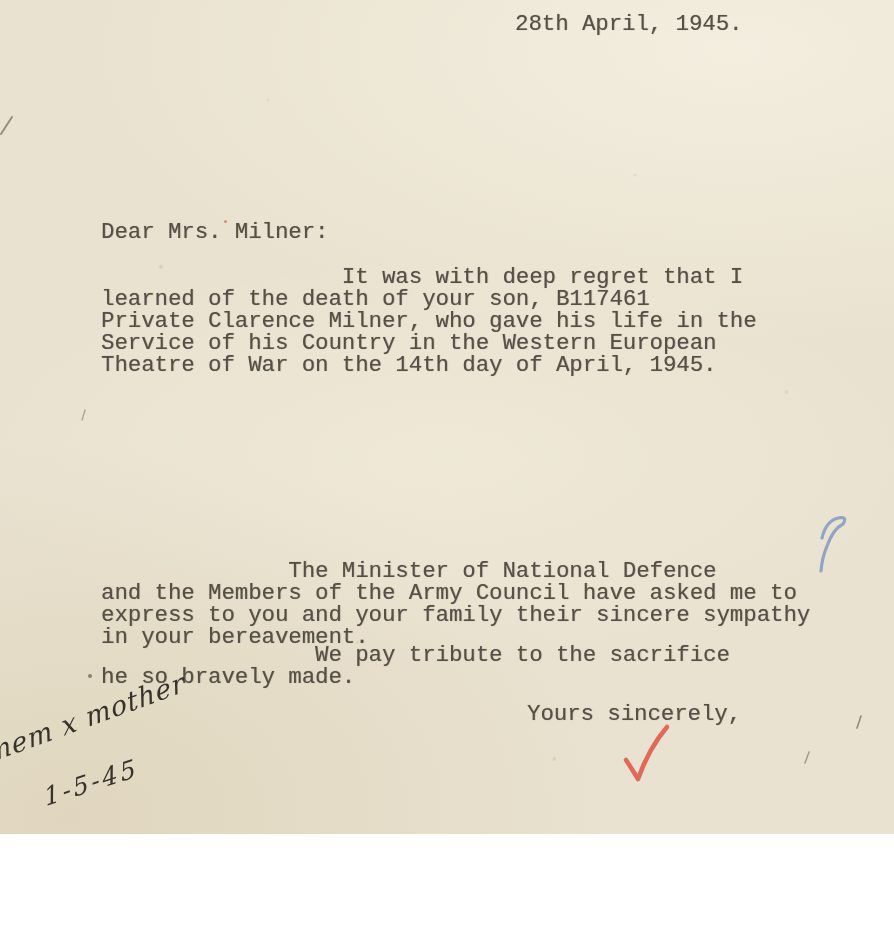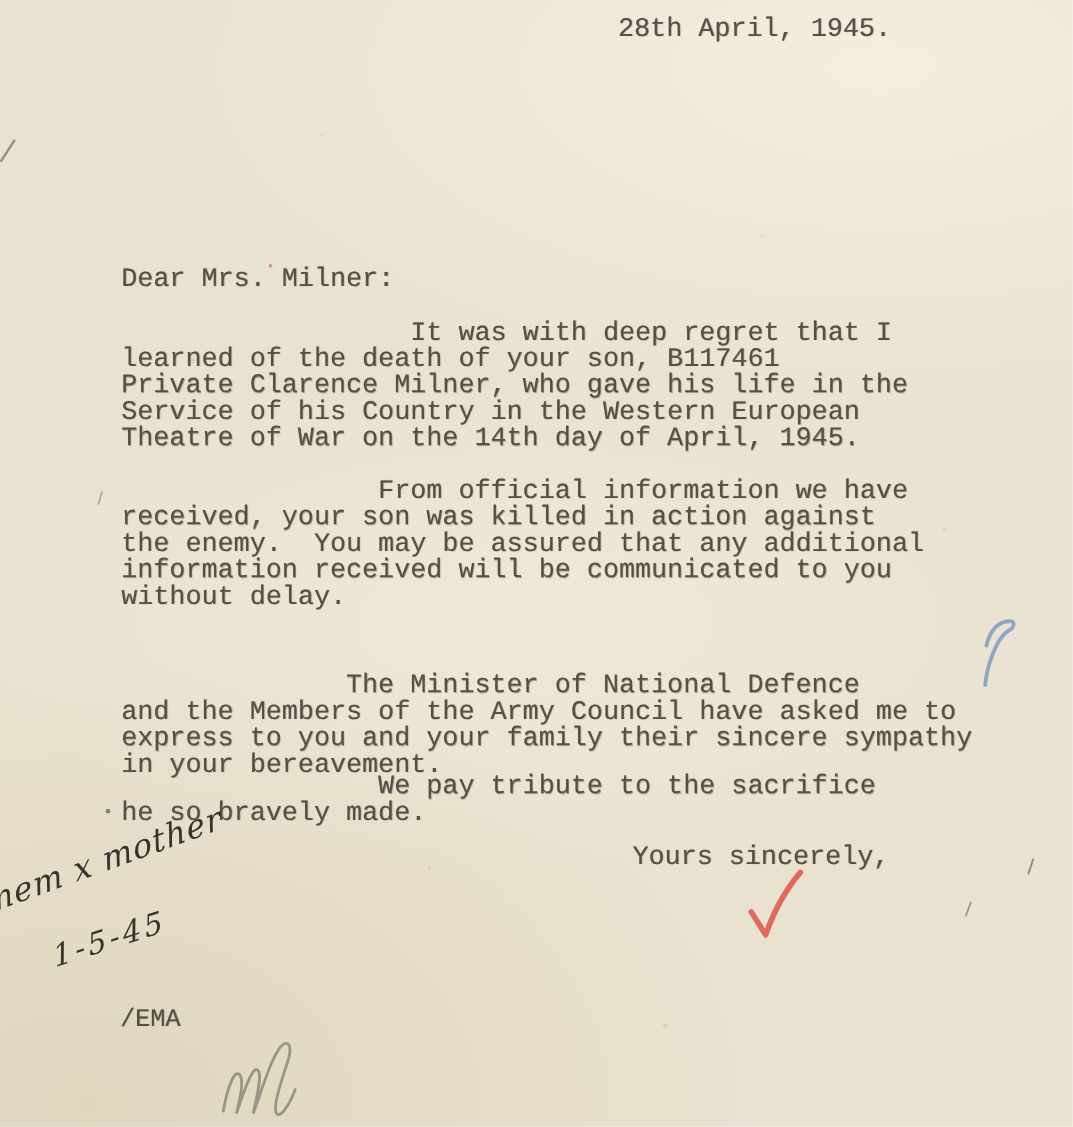--- a/index.html
+++ b/index.html
@@ -1,21 +1,21 @@
 <!DOCTYPE html>
 <html><head>
 <meta charset="utf-8">
 <style>
   html, body { margin: 0; padding: 0; }
   body { width: 894px; height: 939px; overflow: hidden; }
 
   .page {
     position: relative;
     width: 894px;
-    height: 939px;
+    height: 834px;
     overflow: hidden;
     background-color: #e9e2d0;
     background-image:
       radial-gradient(1100px 500px at 82% 6%, rgba(255,252,240,0.45), rgba(255,252,240,0) 60%),
       radial-gradient(900px 600px at 8% 98%, rgba(201,184,146,0.28), rgba(201,184,146,0) 62%),
       radial-gradient(700px 300px at 50% 55%, rgba(255,250,236,0.25), rgba(255,250,236,0) 70%),
       radial-gradient(4px 4px at 18% 32%, rgba(148,128,96,0.30), rgba(148,128,96,0) 70%),
       radial-gradient(3px 3px at 71% 21%, rgba(148,128,96,0.25), rgba(148,128,96,0) 70%),
       radial-gradient(4px 4px at 88% 47%, rgba(148,128,96,0.22), rgba(148,128,96,0) 70%),
       radial-gradient(3px 3px at 40% 77%, rgba(148,128,96,0.22), rgba(148,128,96,0) 70%),
@@ -70,25 +70,20 @@
 <div class="page">
 
   <div class="typed-layer">
     <div class="typed date-line">28th April, 1945.</div>
     <div class="typed salutation-line">Dear Mrs. Milner:</div>
     <div class="typed para-1">                  It was with deep regret that I
 learned of the death of your son, B117461
 Private Clarence Milner, who gave his life in the
 Service of his Country in the Western European
 Theatre of War on the 14th day of April, 1945.</div>
-    <div class="typed para-2">                From official information we have
-received, your son was killed in action against
-the enemy.  You may be assured that any additional
-information received will be communicated to you
-without delay.</div>
     <div class="typed para-3">              The Minister of National Defence
 and the Members of the Army Council have asked me to
 express to you and your family their sincere sympathy
 in your bereavement.</div>
     <div class="typed para-4">                We pay tribute to the sacrifice
 he so bravely made.</div>
     <div class="typed closing-line">Yours sincerely,</div>
     <div class="typed typist-line">/EMA</div>
   </div>
 

